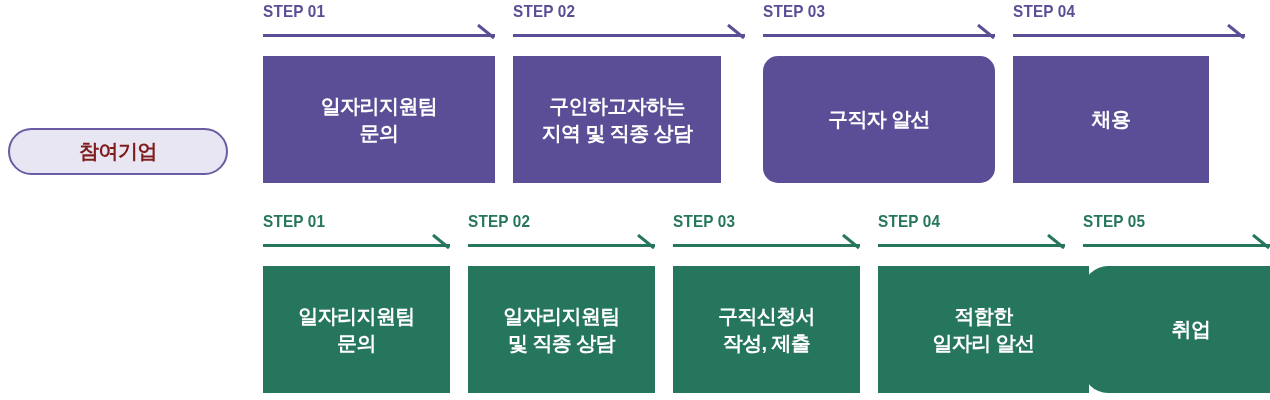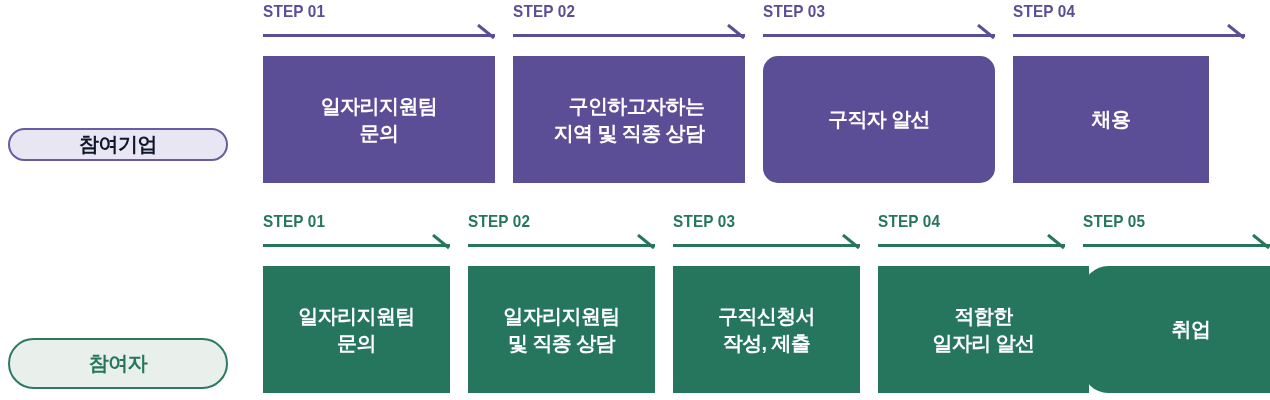--- a/index.html
+++ b/index.html
@@ -30,24 +30,24 @@
     border-style: solid;
     border-width: 2px;
     font-size: 20px;
     font-weight: bold;
     letter-spacing: -0.5px;
   }
   .role-pill.purple {
     left: 8px;
     top: 128px;
     width: 220px;
-    height: 33px;
+    height: 47px;
     background: #E9E6F3;
     border-color: #6A5BA3;
-    color: #0f172a;
+    color: #7f1d1d;
   }
   .role-pill.green {
     left: 8px;
     top: 338px;
     width: 220px;
     height: 51px;
     background: #E9EFEB;
     border-color: #2C7A62;
     color: #26765E;
   }
@@ -130,23 +130,20 @@
 </style>
 </head>
 <body>
 
 <div id="canvas">
 
   <div class="role-pill purple">
     <span>참여기업</span>
   </div>
 
-  <div class="role-pill green">
-    <span>참여자</span>
-  </div>
 
   <div class="flow-row purple-row" id="row-employer">
       <div class="step" style="left: 0px; width: 232px;">
         <div class="step-label">STEP 01</div>
         <div class="step-arrow" style="width: 232px;">
           <div class="arrow-line"></div>
           <div class="arrow-tip"><svg width="18" height="16" viewBox="0 0 18 16">
               <line x1="1" y1="1" x2="17" y2="14" stroke="#5B4E96" stroke-width="3"></line>
             </svg></div>
         </div>
@@ -156,21 +153,21 @@
         </div>
       </div>
       <div class="step" style="left: 250px; width: 232px;">
         <div class="step-label">STEP 02</div>
         <div class="step-arrow" style="width: 232px;">
           <div class="arrow-line"></div>
           <div class="arrow-tip"><svg width="18" height="16" viewBox="0 0 18 16">
               <line x1="1" y1="1" x2="17" y2="14" stroke="#5B4E96" stroke-width="3"></line>
             </svg></div>
         </div>
-        <div class="step-box" style="width: 232px; text-align: right;">
+        <div class="step-box" style="width: 208px;">
           <span class="step-box-text">구인하고자하는
 지역 및 직종 상담</span>
         </div>
       </div>
       <div class="step" style="left: 500px; width: 232px;">
         <div class="step-label">STEP 03</div>
         <div class="step-arrow" style="width: 232px;">
           <div class="arrow-line"></div>
           <div class="arrow-tip"><svg width="18" height="16" viewBox="0 0 18 16">
               <line x1="1" y1="1" x2="17" y2="14" stroke="#5B4E96" stroke-width="3"></line>

